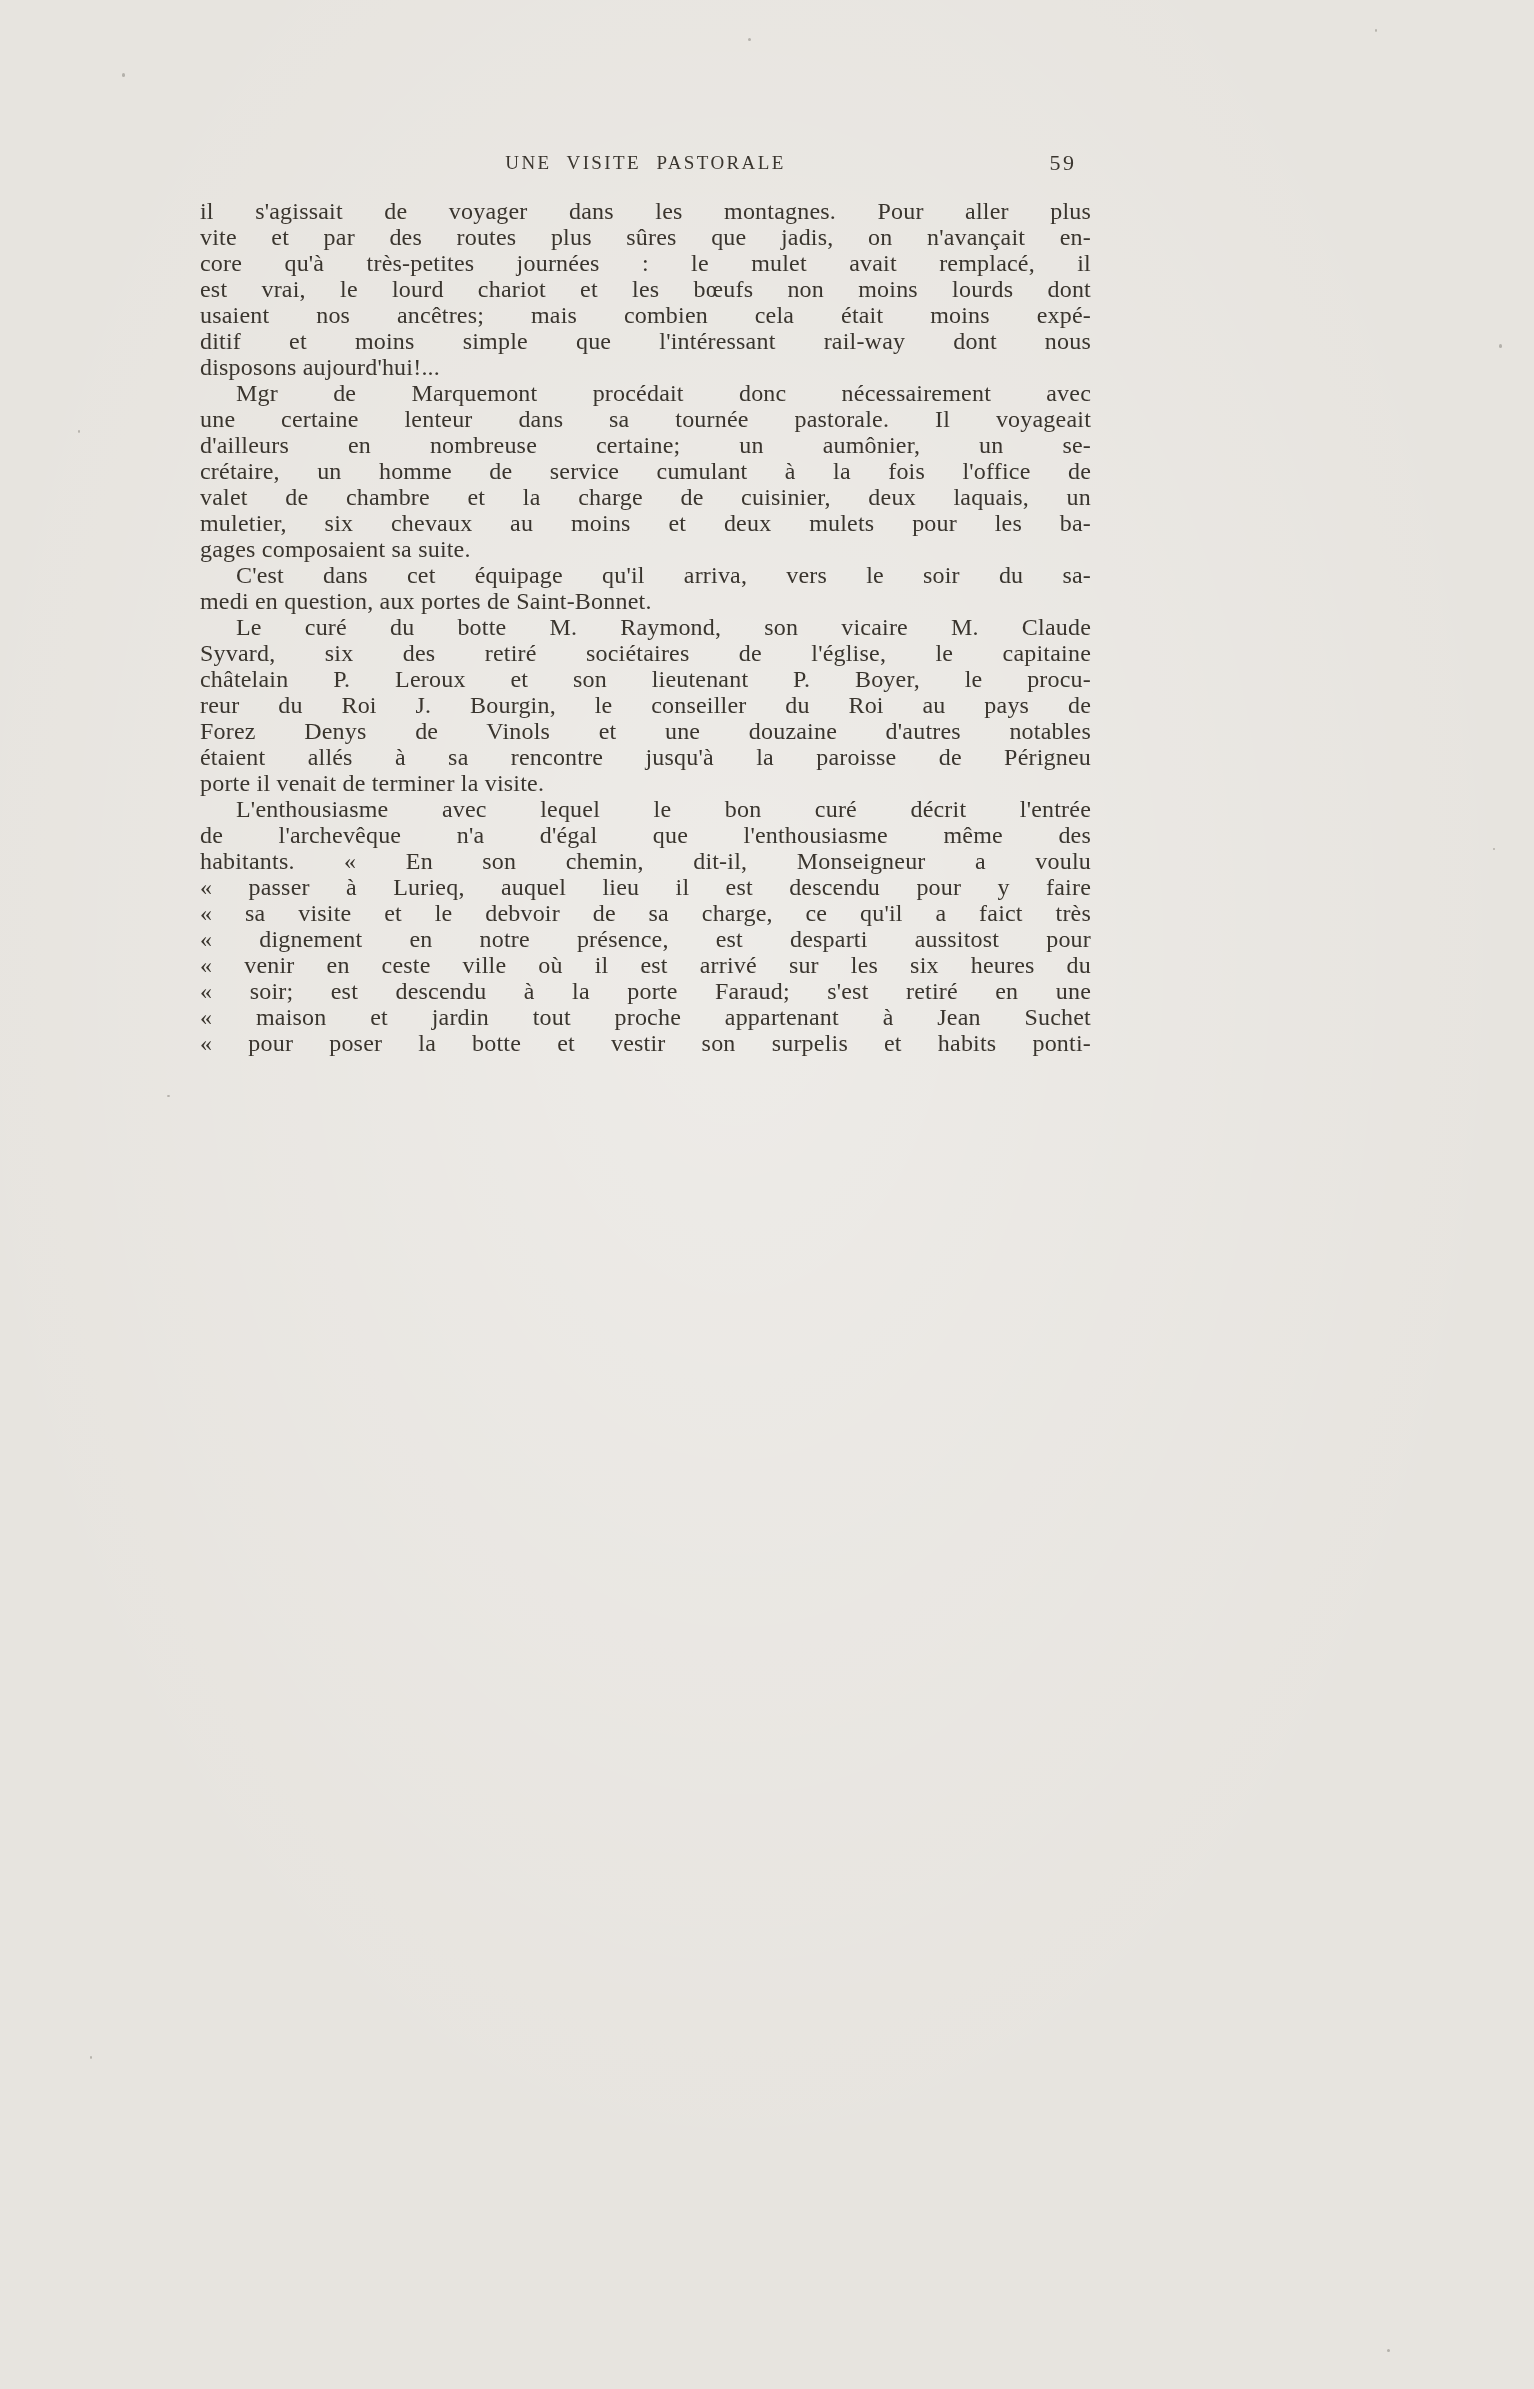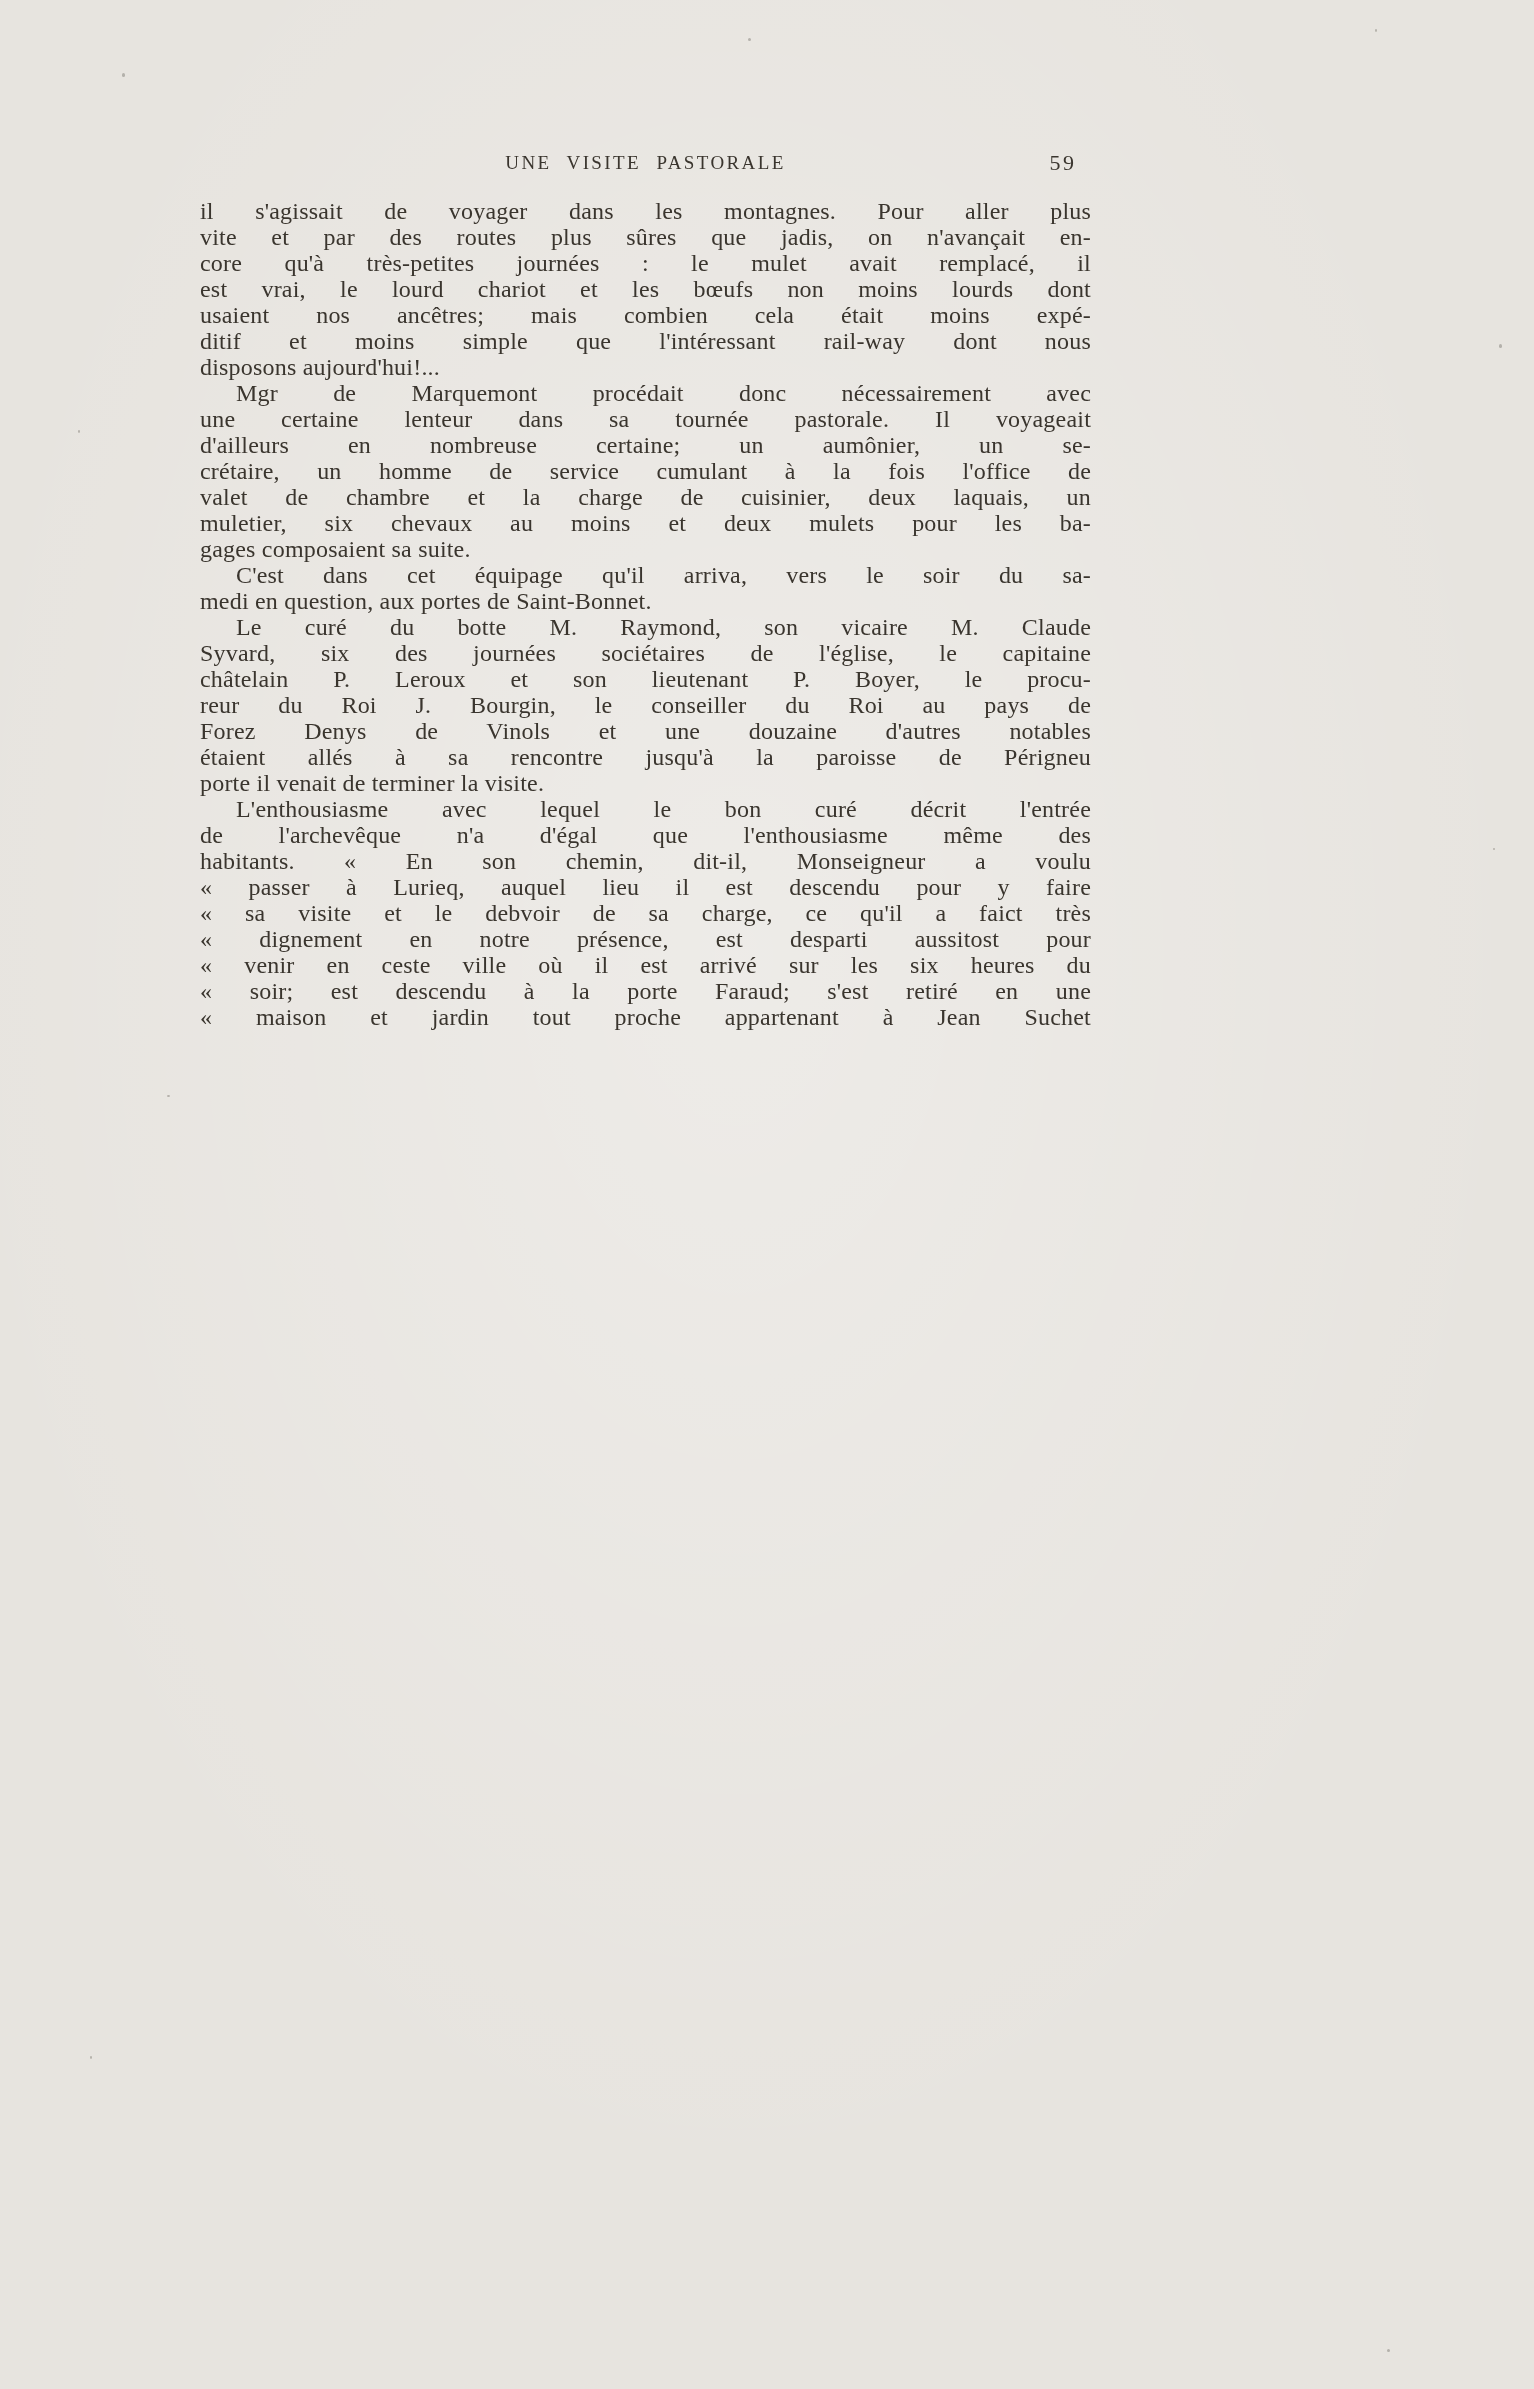--- a/index.html
+++ b/index.html
@@ -116,35 +116,36 @@
           <div class="line">valet de chambre et la charge de cuisinier, deux laquais, un</div>
           <div class="line">muletier, six chevaux au moins et deux mulets pour les ba-</div>
           <div class="line flush">gages composaient sa suite.</div>
         </div>
         <div class="paragraph">
           <div class="line indent">C'est dans cet équipage qu'il arriva, vers le soir du sa-</div>
           <div class="line flush">medi en question, aux portes de Saint-Bonnet.</div>
         </div>
         <div class="paragraph">
           <div class="line indent">Le curé du botte M. Raymond, son vicaire M. Claude</div>
-          <div class="line">Syvard, six des journées sociétaires de l'église, le capitaine</div>
+          <div class="line">Syvard, six des retiré sociétaires de l'église, le capitaine</div>
           <div class="line">châtelain P. Leroux et son lieutenant P. Boyer, le procu-</div>
           <div class="line">reur du Roi J. Bourgin, le conseiller du Roi au pays de</div>
           <div class="line">Forez Denys de Vinols et une douzaine d'autres notables</div>
           <div class="line">étaient allés à sa rencontre jusqu'à la paroisse de Périgneu</div>
           <div class="line flush">porte il venait de terminer la visite.</div>
         </div>
         <div class="paragraph">
           <div class="line indent">L'enthousiasme avec lequel le bon curé décrit l'entrée</div>
           <div class="line">de l'archevêque n'a d'égal que l'enthousiasme même des</div>
           <div class="line">habitants. « En son chemin, dit-il, Monseigneur a voulu</div>
           <div class="line">« passer à Lurieq, auquel lieu il est descendu pour y faire</div>
           <div class="line">« sa visite et le debvoir de sa charge, ce qu'il a faict très</div>
           <div class="line">« dignement en notre présence, est desparti aussitost pour</div>
           <div class="line">« venir en ceste ville où il est arrivé sur les six heures du</div>
           <div class="line">« soir; est descendu à la porte Faraud; s'est retiré en une</div>
           <div class="line">« maison et jardin tout proche appartenant à Jean Suchet</div>
+          <div class="line">« pour poser la botte et vestir son surpelis et habits ponti-</div>
         </div>
       </div>
 
   </div>
 </div>
 
 
 </body></html>

